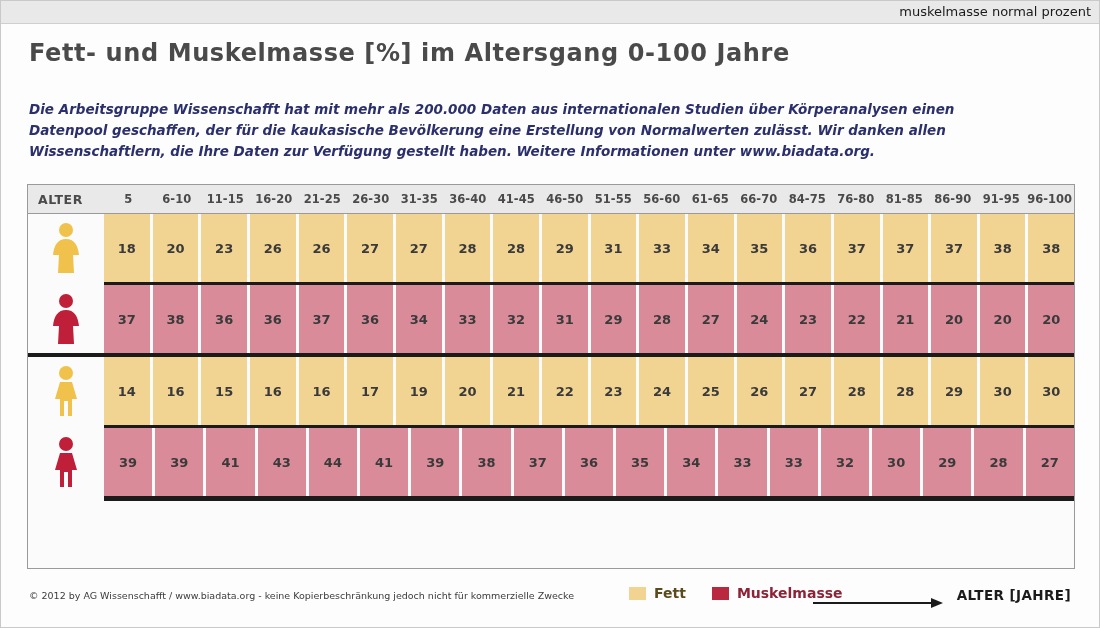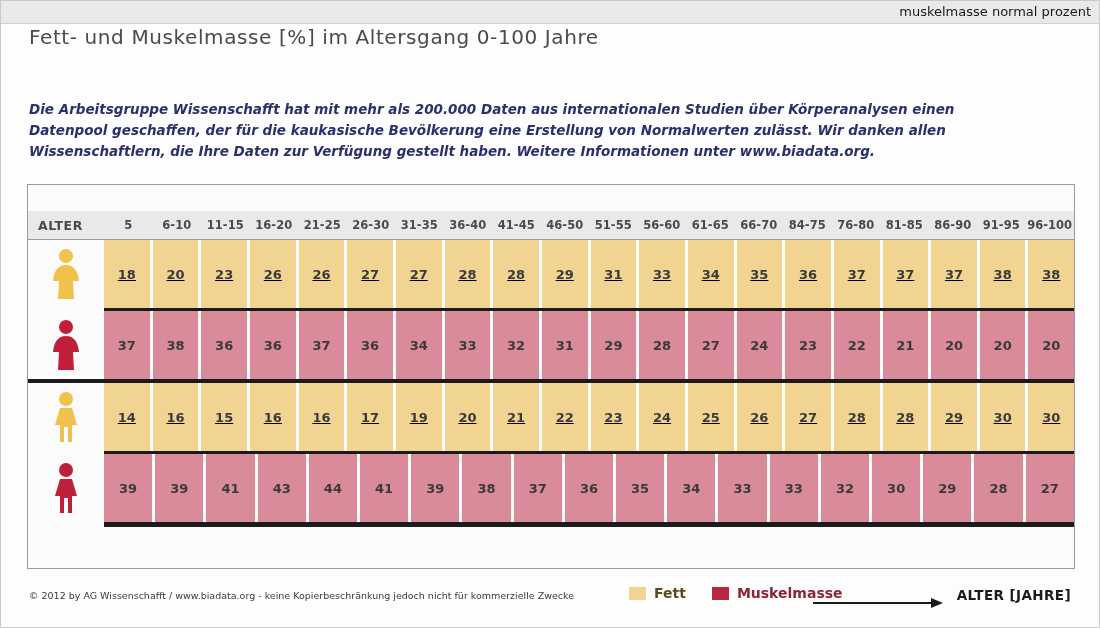--- a/index.html
+++ b/index.html
@@ -34,23 +34,23 @@
     right: 8px;
     top: 3px;
     font-size: 13px;
     color: #1a1a1a;
     font-family: "DejaVu Sans", sans-serif;
   }
   
   .headline {
     position: absolute;
     left: 28px;
-    top: 24px;
-    font-size: 20px;
-    font-weight: normal;
+    top: 38px;
+    font-size: 24px;
+    font-weight: bold;
     letter-spacing: 0.6px;
     color: #4a4a4a;
     font-family: "DejaVu Sans", sans-serif;
   }
   .intro {
     position: absolute;
     left: 28px;
     top: 98px;
     width: 1000px;
     font-size: 13.5px;
@@ -74,21 +74,20 @@
     border: 1px solid #9a9a9a;
     background: #fbfbfb;
   }
   .hdr-row {
     position: relative;
     height: 28px;
     background: #e9e9e9;
     border-bottom: 1px solid #9a9a9a;
     display: flex;
     align-items: stretch;
-    margin-top: 26px;
   }
   .hdr-alter {
     width: 76px;
     flex: 0 0 76px;
     display: flex;
     align-items: center;
     padding-left: 10px;
     box-sizing: border-box;
     font-size: 12.5px;
     font-weight: bold;
@@ -107,21 +106,21 @@
     font-size: 11.5px;
     font-weight: bold;
     color: #4a4a4a;
   }
   .band {
     position: relative;
     display: flex;
     align-items: stretch;
     height: 68px;
   }
-  .band.fat { background: #fde047; text-decoration: underline; }
+  .band.fat { background: #fde047; }
   .icon-col {
     width: 76px;
     flex: 0 0 76px;
     display: flex;
     align-items: center;
     justify-content: center;
     background: #fbfbfb;
     position: relative;
     z-index: 3;
   }

